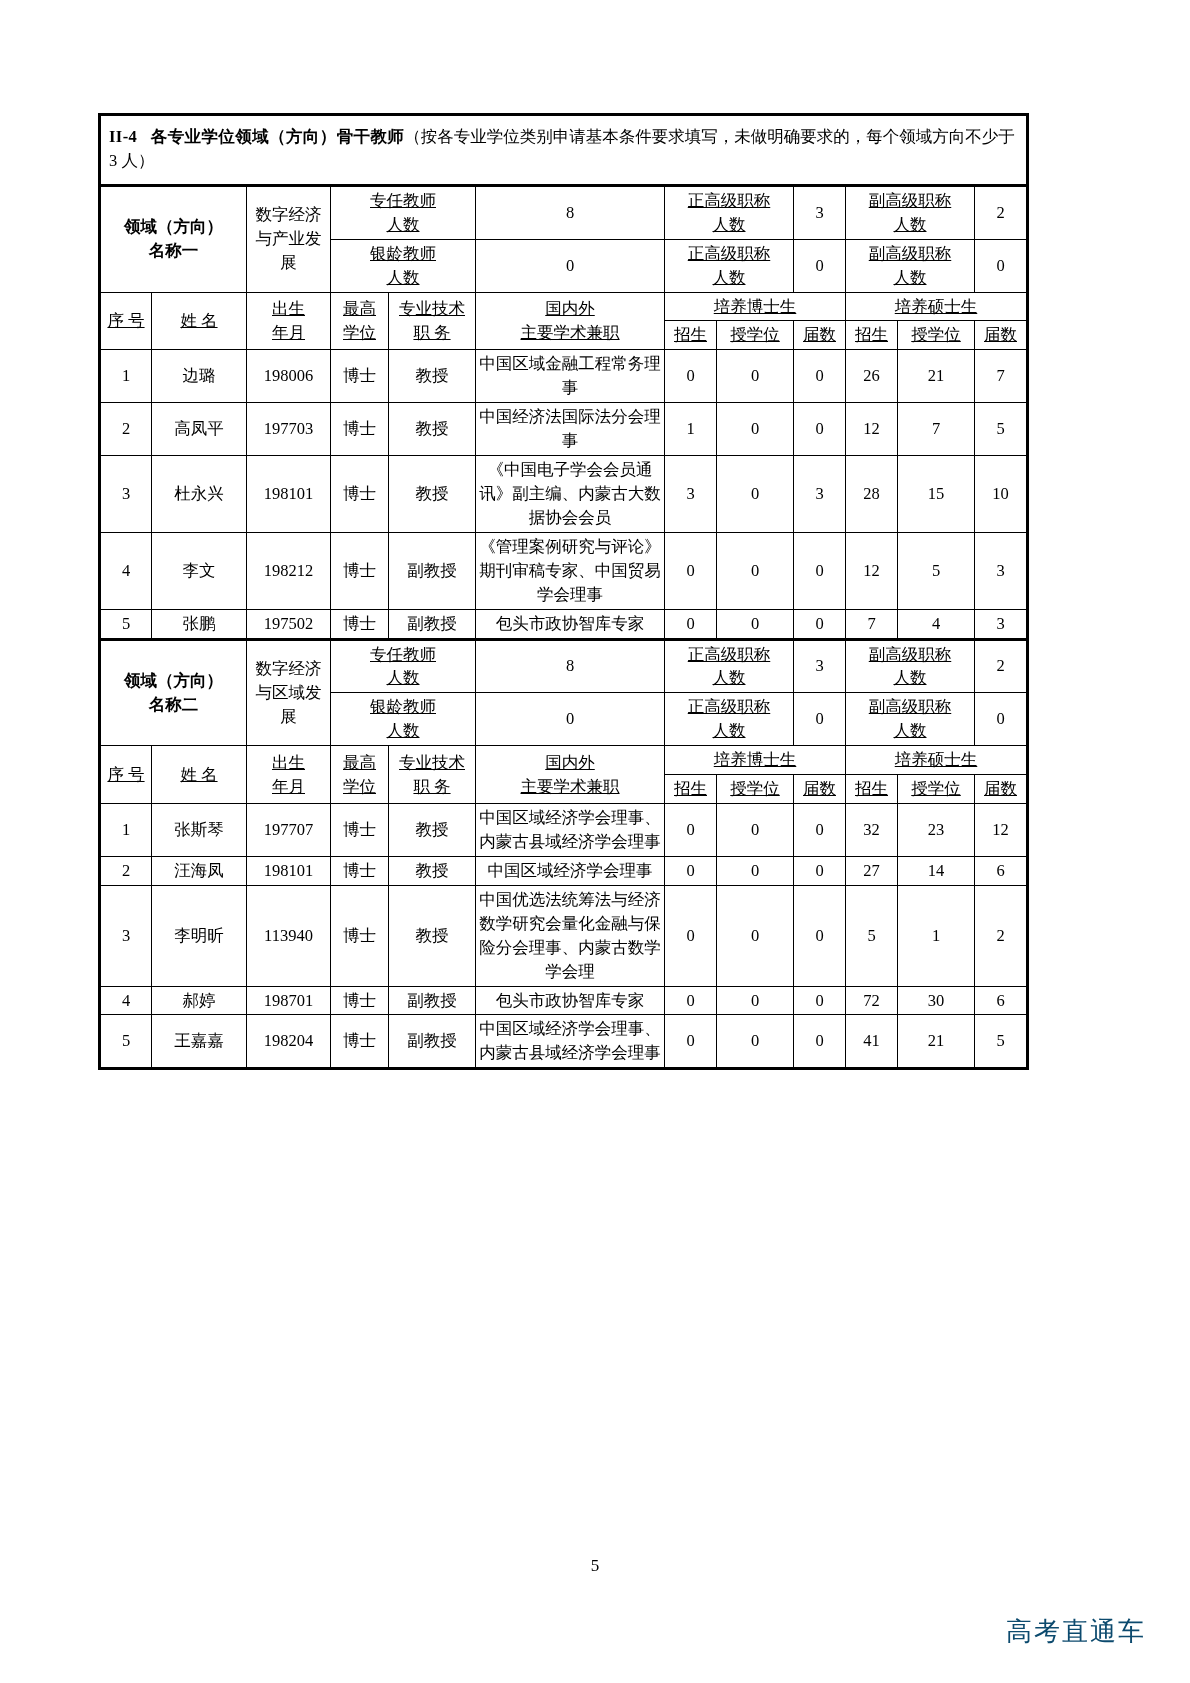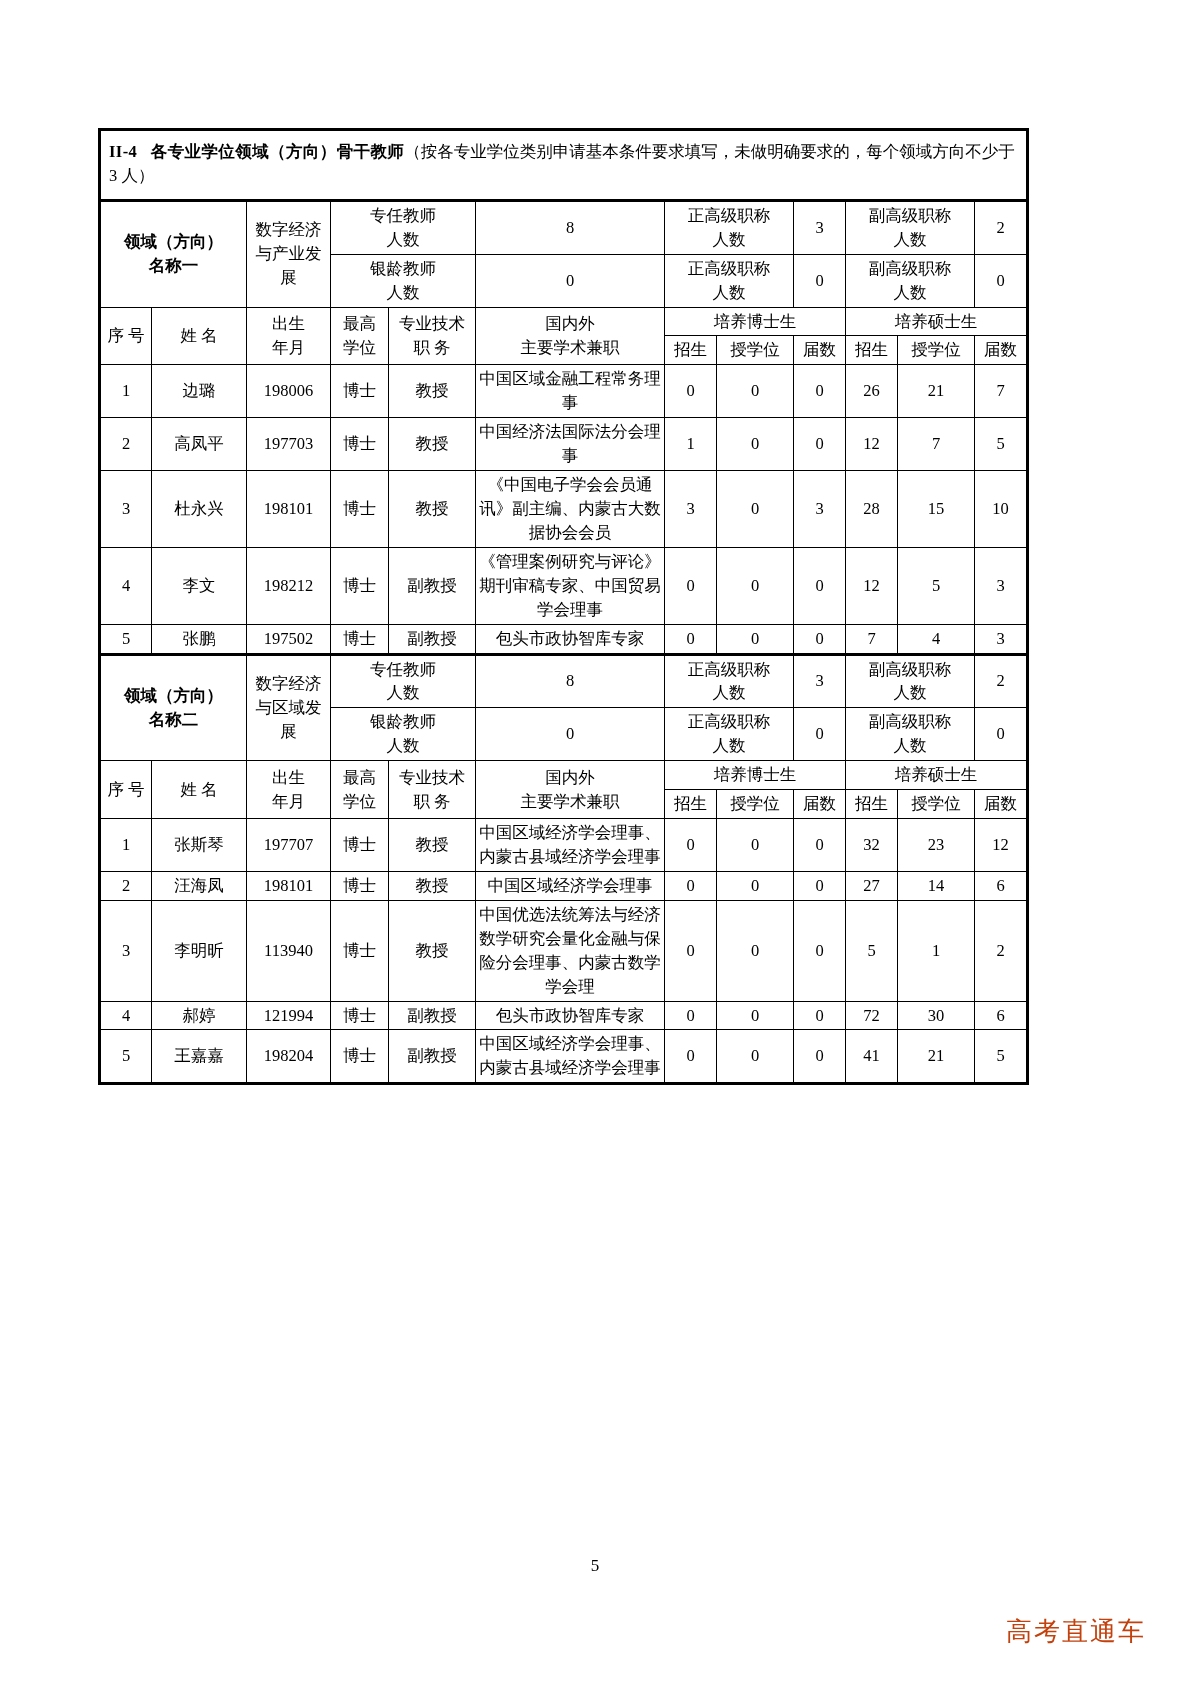--- a/index.html
+++ b/index.html
@@ -16,21 +16,21 @@
     width: 1190px;
     height: 1683px;
     margin: 0 auto;
     background: #ffffff;
     box-sizing: border-box;
     overflow: hidden;
   }
   .doc-table {
     position: absolute;
     left: 98px;
-    top: 128px;
+    top: 113px;
     width: 909px;
     border-collapse: collapse;
     table-layout: fixed;
   }
   .doc-table td {
     border: 1px solid #000000;
     padding: 2px 3px;
     text-align: center;
     vertical-align: middle;
     font-size: 16.5px;
@@ -63,20 +63,21 @@
     font-size: 17px;
     line-height: 1.6;
   }
   .domain-name {
     font-size: 16.5px;
     line-height: 1.5;
   }
   .hdr {
     font-size: 16.5px;
     line-height: 1.45;
+    text-decoration: underline;
   }
   .num {
     font-size: 17px;
   }
   .acad {
     line-height: 1.5;
     margin-top: 32px;
   }
 
   .page-number {
@@ -88,21 +89,21 @@
     font-size: 17px;
     font-family: "Liberation Serif", "DejaVu Serif", serif;
     color: #000;
   }
   .watermark {
     position: absolute;
     right: 44px;
     top: 1614px;
     font-size: 26px;
     letter-spacing: 2px;
-    color: #c2410c;
+    color: #0c4a6e;
     font-family: "Liberation Sans", "DejaVu Sans", sans-serif;
     white-space: nowrap;
   }
 </style>
 </head>
 <body>
 
 <div class="page">
 
   <table class="doc-table">
@@ -342,21 +343,21 @@
         <td>0</td>
         <td>0</td>
         <td>5</td>
         <td>1</td>
         <td>2</td>
       </tr>
 
       <tr>
         <td>4</td>
         <td>郝婷</td>
-        <td>121994</td>
+        <td>198701</td>
         <td>博士</td>
         <td>副教授</td>
         <td class="acad">包头市政协智库专家</td>
         <td>0</td>
         <td>0</td>
         <td>0</td>
         <td>72</td>
         <td>30</td>
         <td>6</td>
       </tr>

